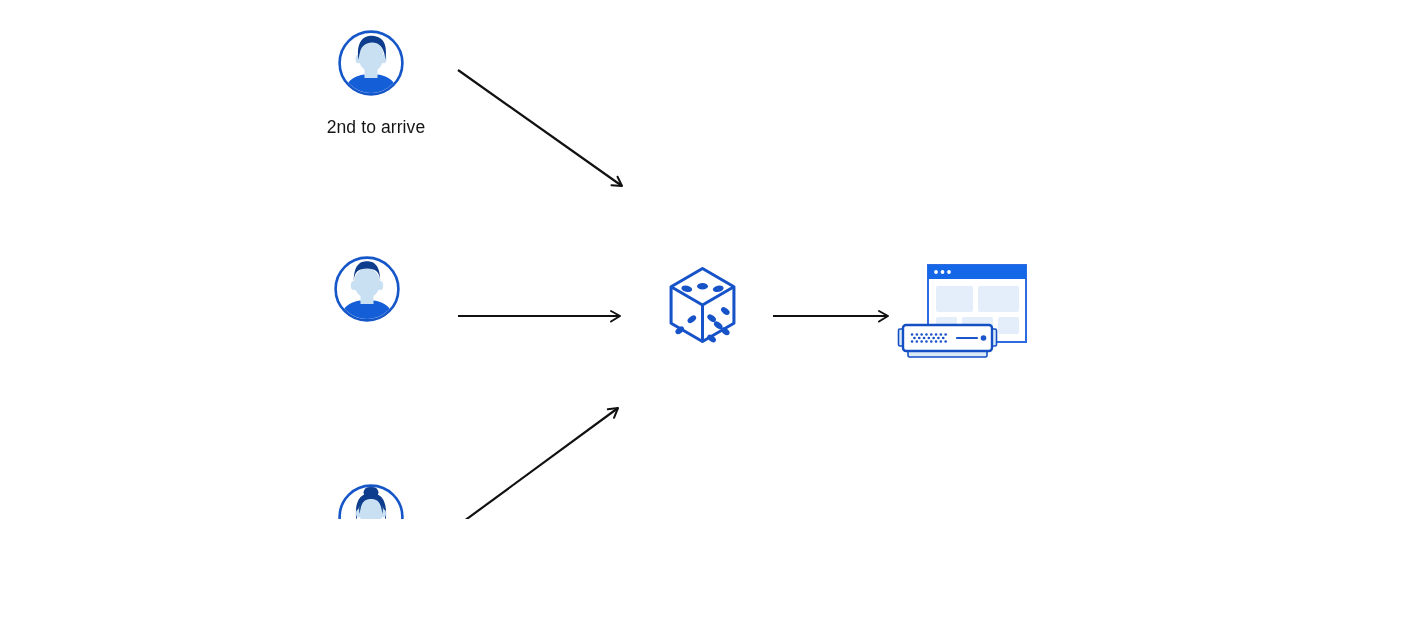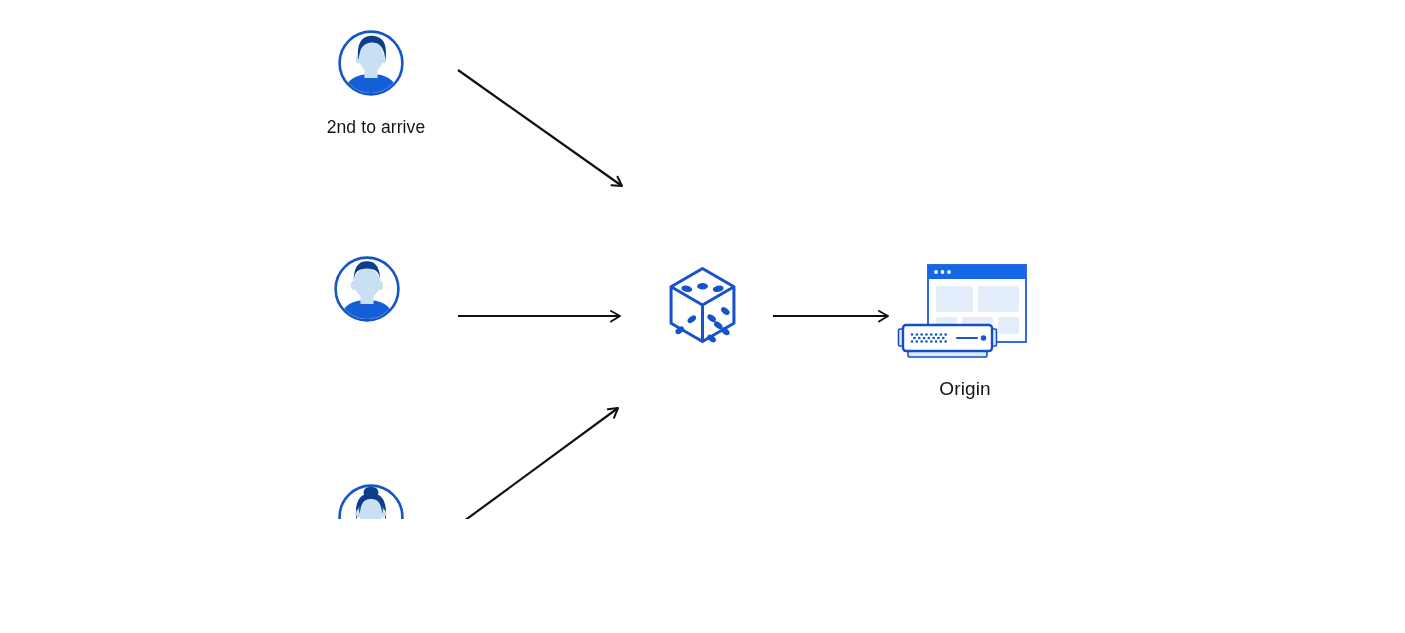--- a/index.html
+++ b/index.html
@@ -150,15 +150,14 @@
 
       <g stroke="#1b55cc" stroke-width="2.6" stroke-linecap="round">
         <line x1="16" y1="76.5" x2="54" y2="76.5" stroke-dasharray="0.1 4.7"></line>
         <line x1="18.4" y1="80" x2="52" y2="80" stroke-dasharray="0.1 4.7"></line>
         <line x1="16" y1="83.5" x2="54" y2="83.5" stroke-dasharray="0.1 4.7"></line>
       </g>
       <line x1="61" y1="80" x2="81" y2="80" stroke="#1b55cc" stroke-width="2.2" stroke-linecap="round"></line>
       <circle cx="87.5" cy="80" r="2.8" fill="#1b55cc"></circle>
     </svg>
   </div>
-  <div class="node-label origin-label" style="left:875px; top:378px;">Origin</div>
 
 </div>
 
 </body></html>

